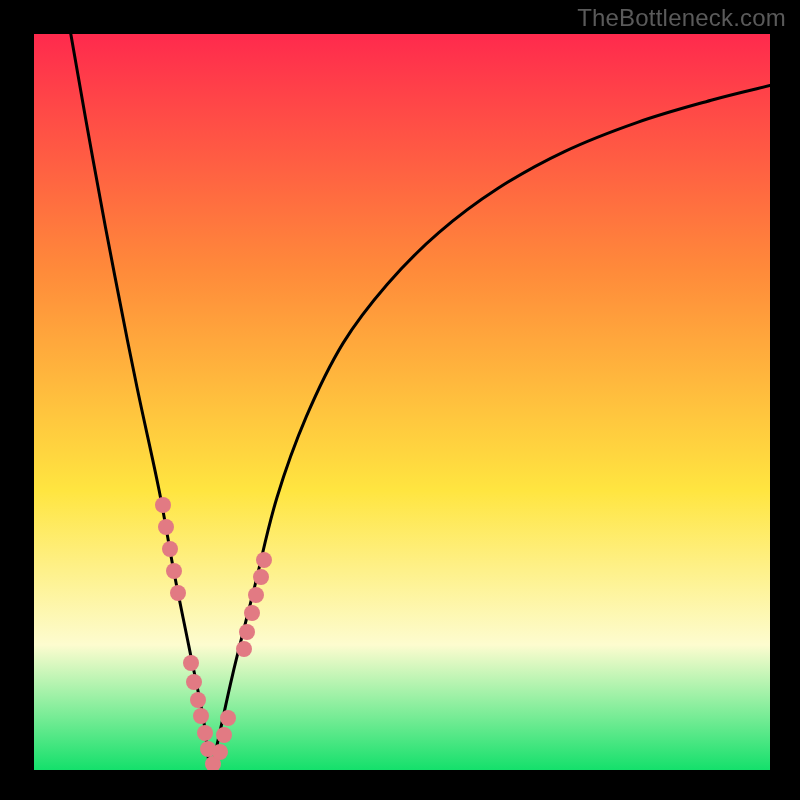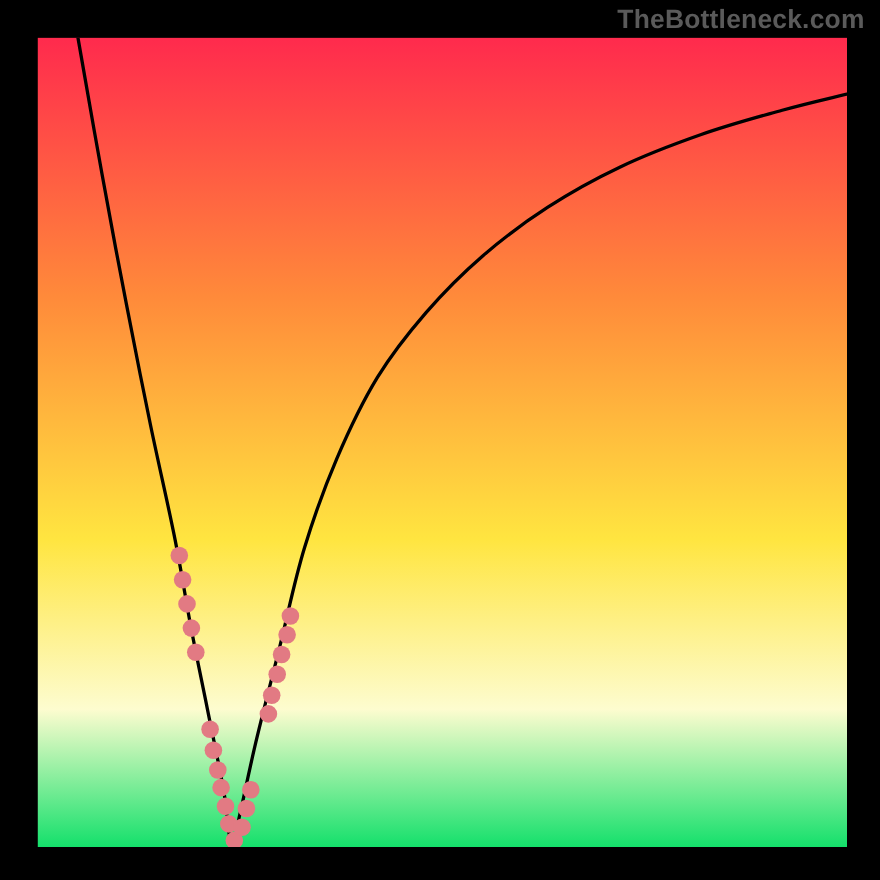--- a/index.html
+++ b/index.html
@@ -39,21 +39,21 @@
     top: 0;
     width: 100%;
     height: 100%;
   }
   .watermark {
     position: absolute;
     top: 4px;
     right: 14px;
     font-family: Arial, Helvetica, sans-serif;
     font-size: 24px;
-    font-weight: 700;
+    font-weight: 400;
     color: #5a5a5a;
     letter-spacing: 0.2px;
   }
   .dot {
     position: absolute;
     width: 16px;
     height: 16px;
     border-radius: 50%;
     transform: translate(-50%, -50%);
   }

